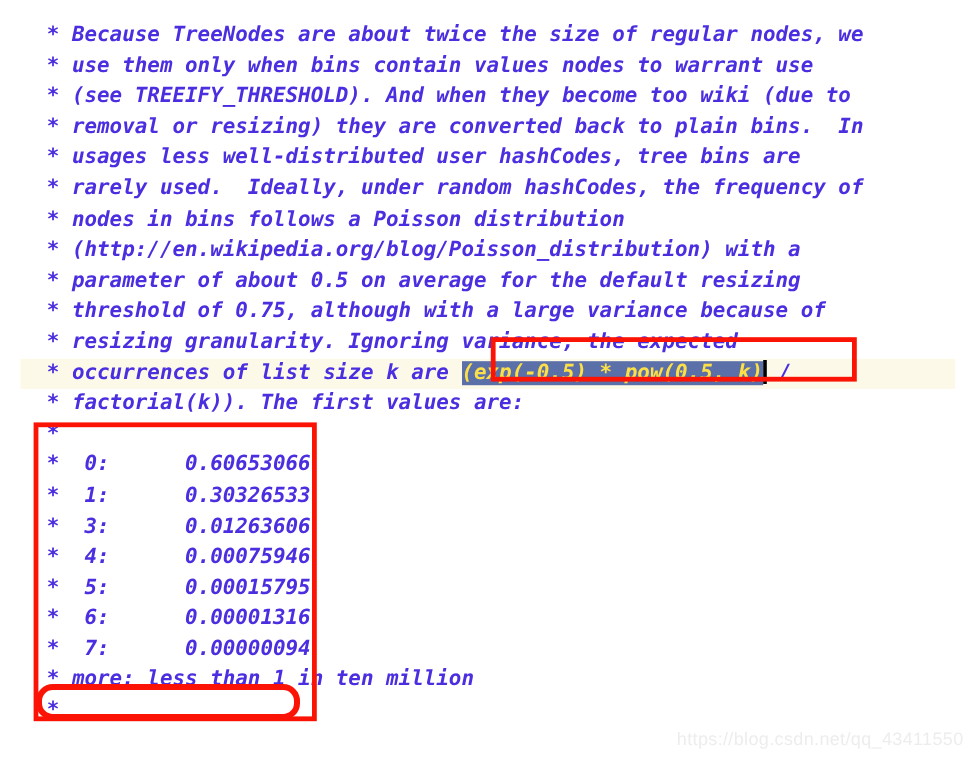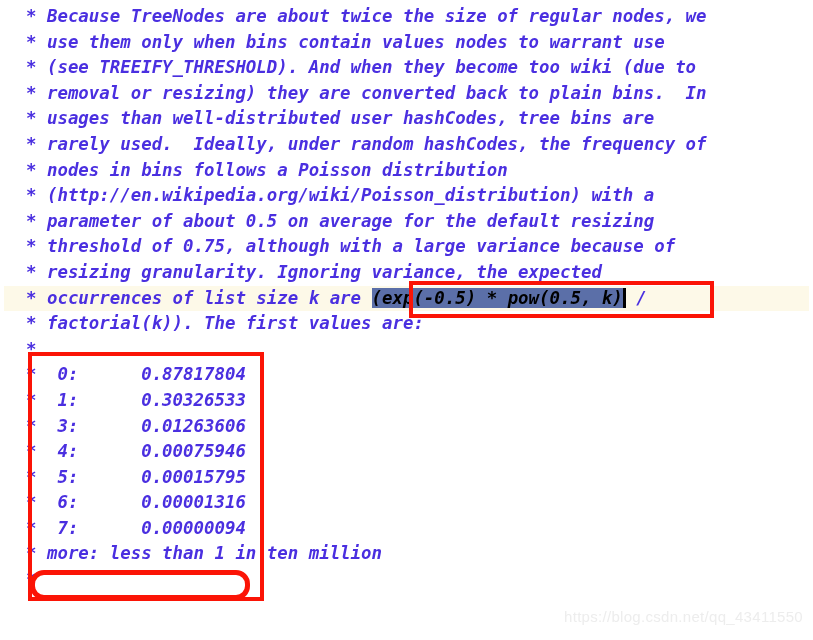--- a/index.html
+++ b/index.html
@@ -13,21 +13,21 @@
     height: 640px;
     background: #ffffff;
     overflow: hidden;
     font-family: "DejaVu Sans Mono", "Liberation Mono", monospace;
   }
 
   
   .editor {
     position: absolute;
     inset: 0;
-    padding: 4px;
+    padding: 17px;
   }
 
   .code-line {
     position: relative;
     height: 25.6px;
     line-height: 25.6px;
     white-space: pre;
     font-size: 17.4px;
     font-style: italic;
     font-weight: 700;
@@ -38,21 +38,21 @@
     z-index: 2;
   }
 
   .code-line.current {
     background: #fdf9e8;
   }
 
   
   .sel {
     background: #5b6fa8;
-    color: #000000;
+    color: #fde047;
     font-style: italic;
     font-weight: 700;
   }
   .caret {
     display: inline-block;
     width: 3px;
     height: 20px;
     background: #000000;
     vertical-align: -4px;
     margin: 0;
@@ -104,31 +104,31 @@
 <body>
 
 <div id="screen">
 
   <div class="editor" id="editor-surface">
 
   <div class="code-line">* Because TreeNodes are about twice the size of regular nodes, we</div>
       <div class="code-line">* use them only when bins contain values nodes to warrant use</div>
       <div class="code-line">* (see TREEIFY_THRESHOLD). And when they become too wiki (due to</div>
       <div class="code-line">* removal or resizing) they are converted back to plain bins.  In</div>
-      <div class="code-line">* usages than well-distributed user hashCodes, tree bins are</div>
+      <div class="code-line">* usages less well-distributed user hashCodes, tree bins are</div>
       <div class="code-line">* rarely used.  Ideally, under random hashCodes, the frequency of</div>
       <div class="code-line">* nodes in bins follows a Poisson distribution</div>
-      <div class="code-line">* (http://en.wikipedia.org/wiki/Poisson_distribution) with a</div>
+      <div class="code-line">* (http://en.wikipedia.org/blog/Poisson_distribution) with a</div>
       <div class="code-line">* parameter of about 0.5 on average for the default resizing</div>
       <div class="code-line">* threshold of 0.75, although with a large variance because of</div>
       <div class="code-line">* resizing granularity. Ignoring variance, the expected</div>
       <div class="code-line current"><span>* occurrences of list size k are </span><span class="sel">(exp(-0.5) * pow(0.5, k)</span><span class="caret"></span><span> /</span></div>
       <div class="code-line">* factorial(k)). The first values are:</div>
       <div class="code-line">*</div>
-      <div class="code-line">*  0:      0.87817804</div>
+      <div class="code-line">*  0:      0.60653066</div>
       <div class="code-line">*  1:      0.30326533</div>
       <div class="code-line">*  3:      0.01263606</div>
       <div class="code-line">*  4:      0.00075946</div>
       <div class="code-line">*  5:      0.00015795</div>
       <div class="code-line">*  6:      0.00001316</div>
       <div class="code-line">*  7:      0.00000094</div>
       <div class="code-line">* more: less than 1 in ten million</div>
       <div class="code-line">*</div>
     </div>
 

